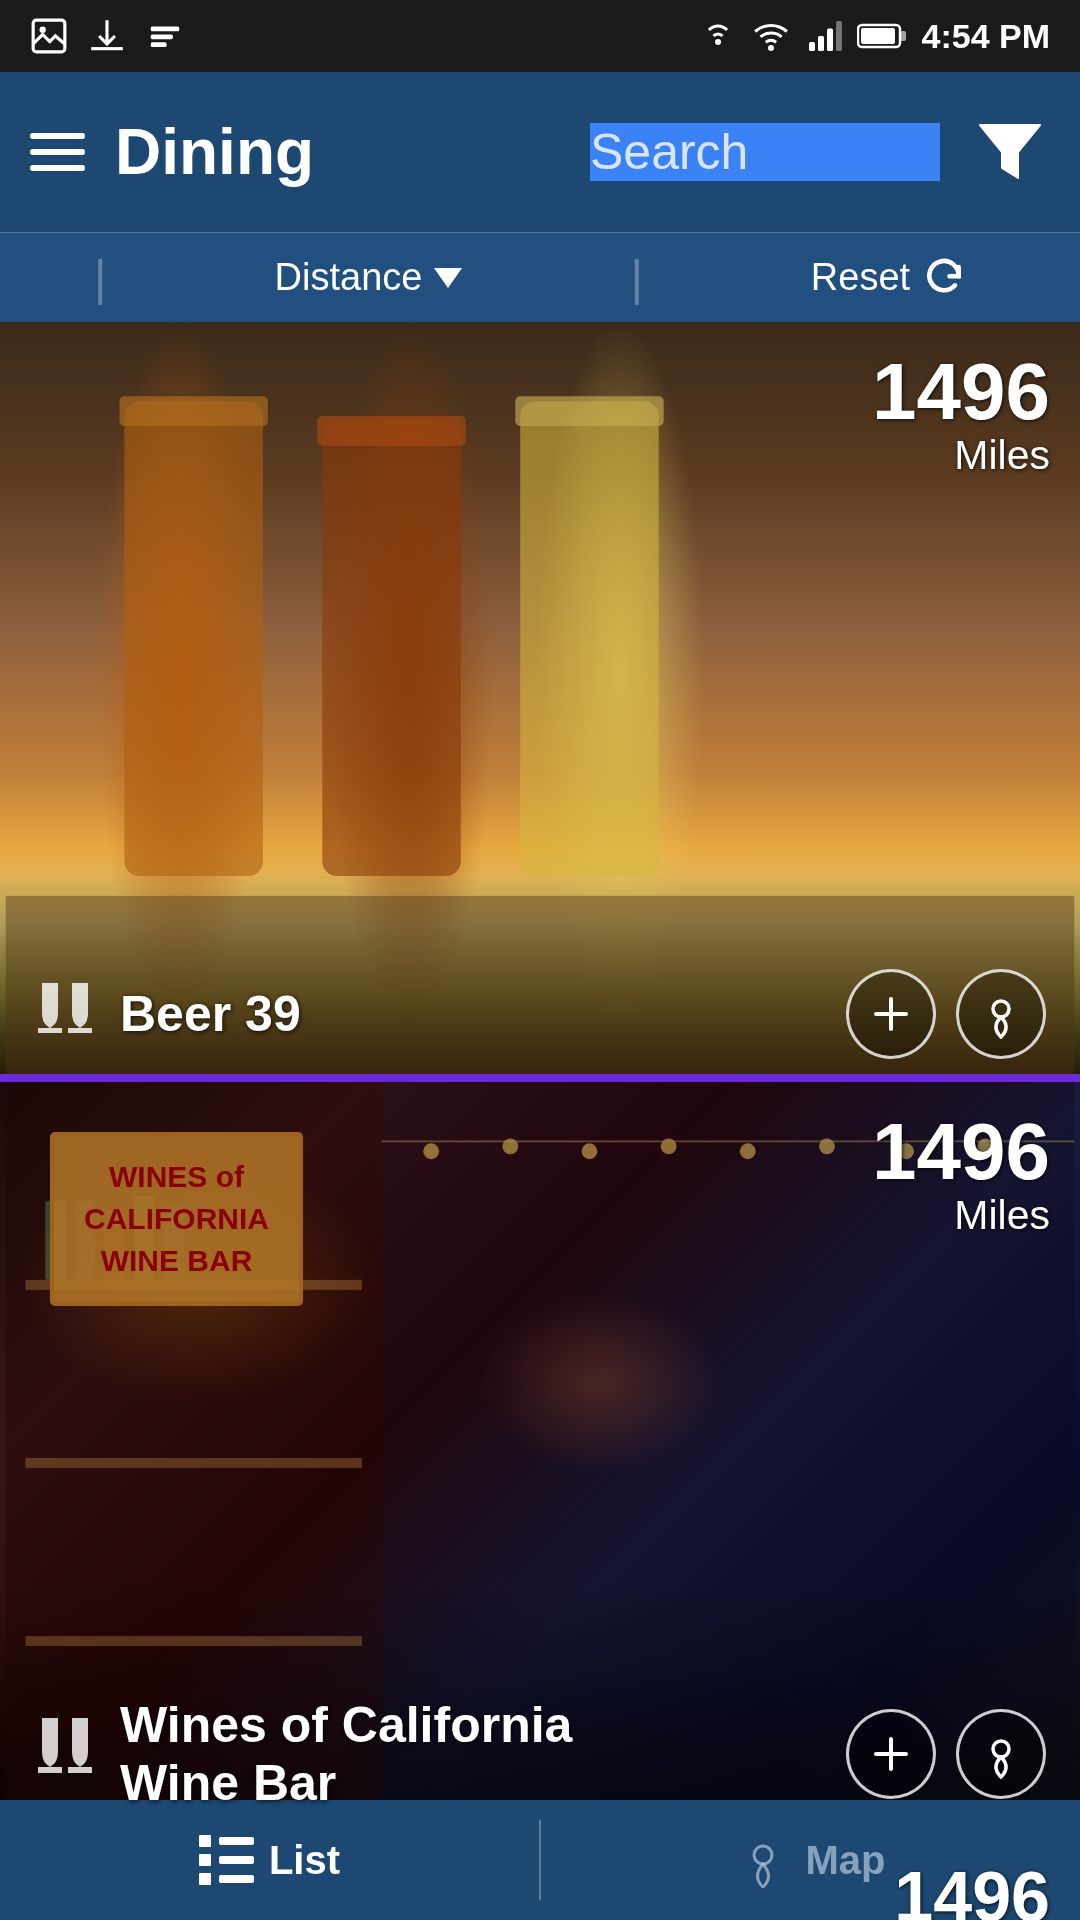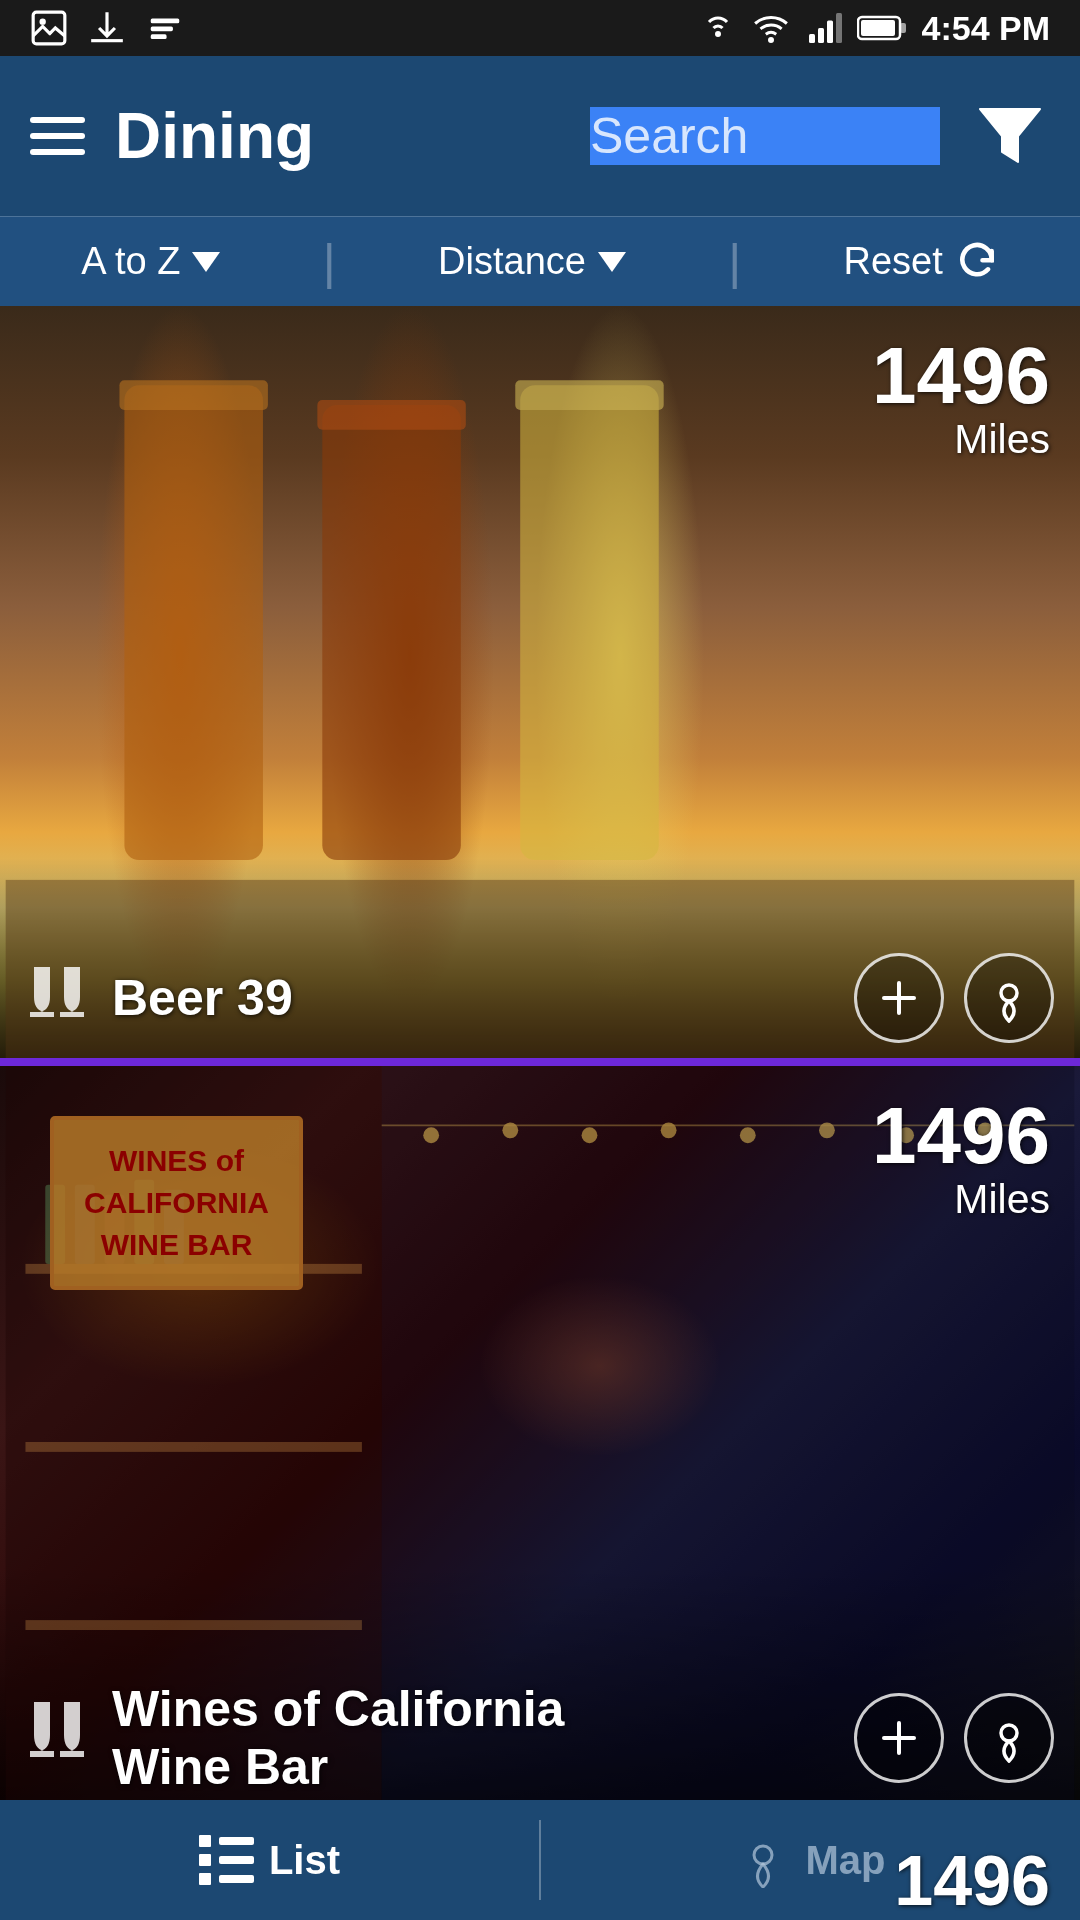--- a/index.html
+++ b/index.html
@@ -9,21 +9,21 @@
       width: 1080px;
       min-height: 1920px;
       font-family: 'Arial', sans-serif;
       background: #1a1a1a;
       overflow-x: hidden;
     }
 
     
     .status-bar {
       background: #1a1a1a;
-      height: 56px;
+      height: 72px;
       display: flex;
       align-items: center;
       justify-content: space-between;
       padding: 0 30px;
       color: white;
       font-size: 28px;
     }
     .status-left {
       display: flex;
       gap: 20px;
@@ -227,21 +227,21 @@
     }
 
     .card-footer {
       position: absolute;
       bottom: 0;
       left: 0;
       right: 4px;
       height: 120px;
       display: flex;
       align-items: center;
-      padding: 0 22px;
+      padding: 0 30px;
       z-index: 10;
       justify-content: space-between;
     }
     .card-venue-icon {
       margin-right: 20px;
       font-size: 50px;
       color: white;
       opacity: 0.9;
     }
     .card-name {
@@ -414,24 +414,20 @@
   <input class="search-box" type="text" placeholder="Search" style="">
 
   <div class="filter-icon">
     <svg width="80" height="80" viewBox="0 0 80 80" fill="none">
       <polygon points="10,15 70,15 48,42 48,68 32,58 32,42" fill="white" stroke="white" stroke-width="2" stroke-linejoin="round"></polygon>
     </svg>
   </div>
 </div>
 
 <div class="sort-bar">
-  <button class="sort-btn">
-    <span>A to Z</span>
-    <div class="triangle-down"></div>
-  </button>
   <span class="sort-divider">|</span>
   <button class="sort-btn">
     <span>Distance</span>
     <div class="triangle-down"></div>
   </button>
   <span class="sort-divider">|</span>
   <button class="sort-btn">
     <span>Reset</span>
 
     <svg width="44" height="44" viewBox="0 0 24 24" fill="none" stroke="white" stroke-width="2.5" stroke-linecap="round">

